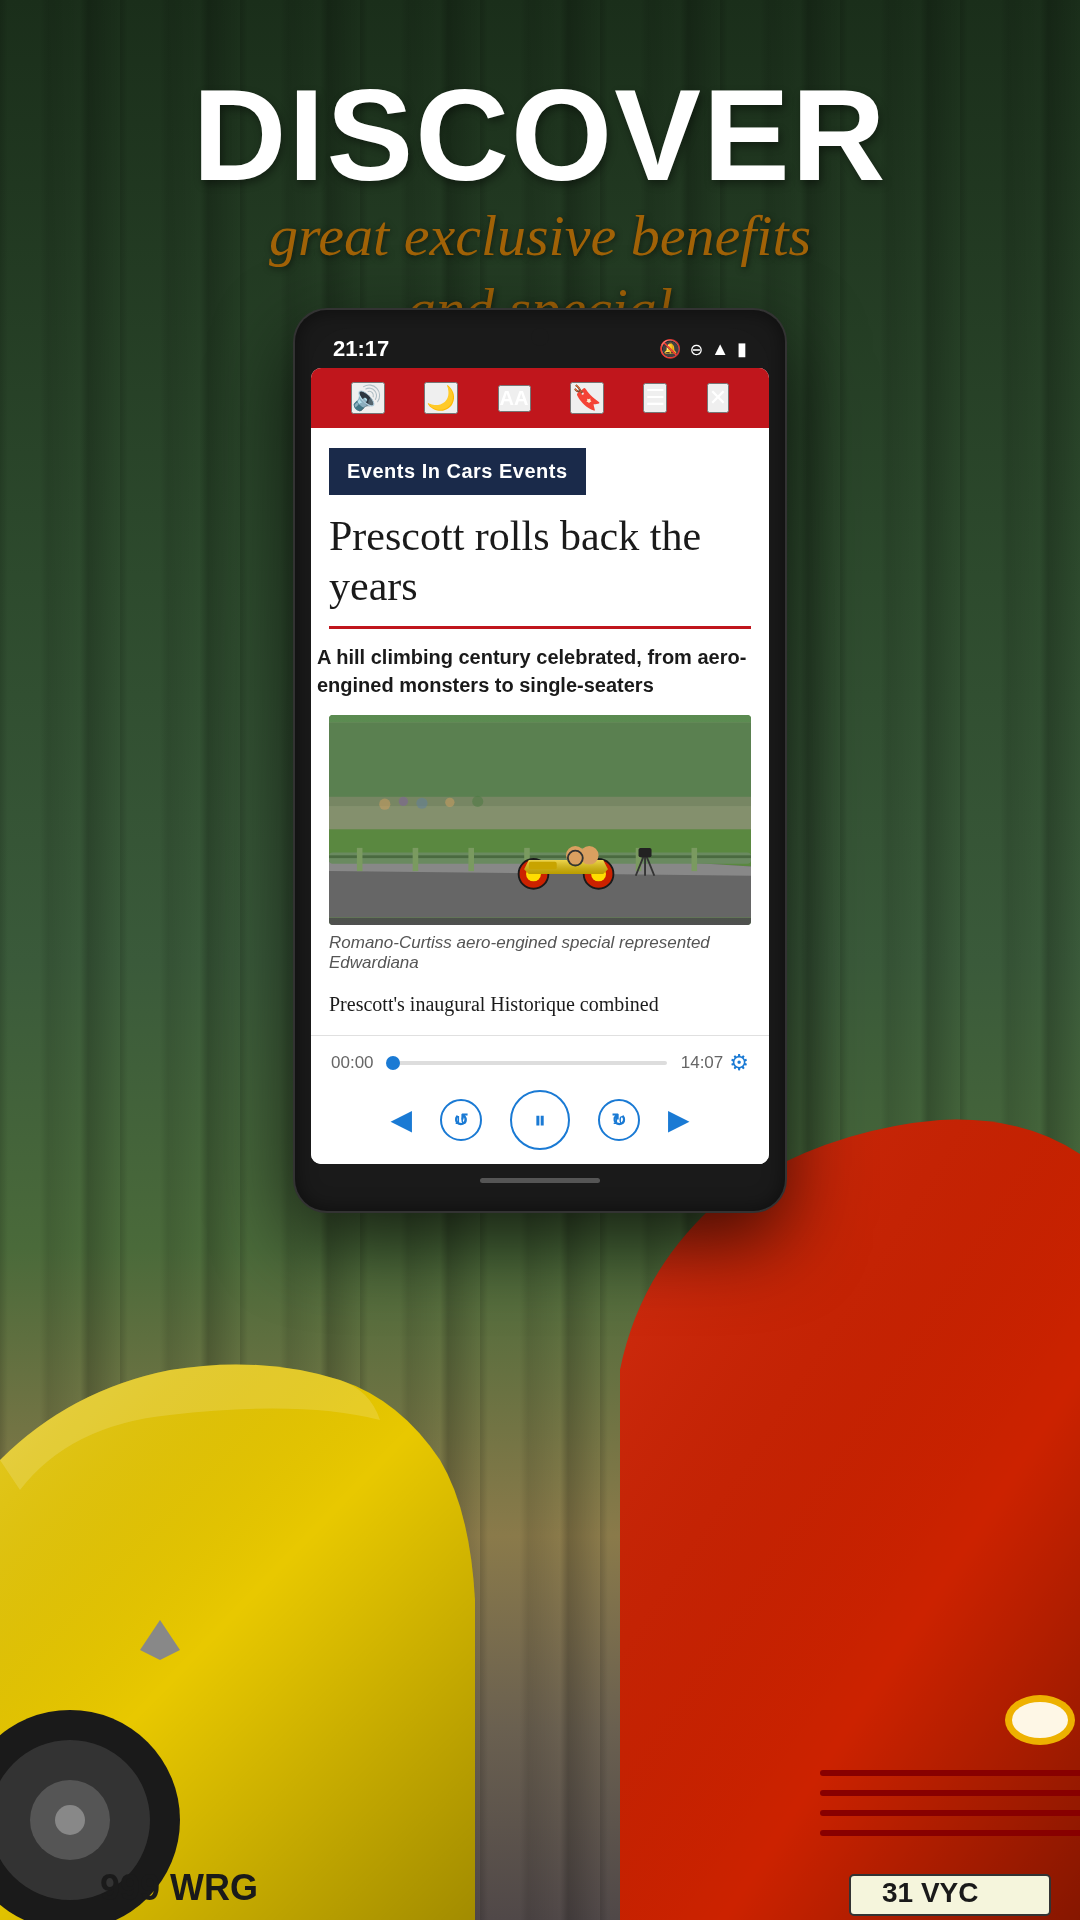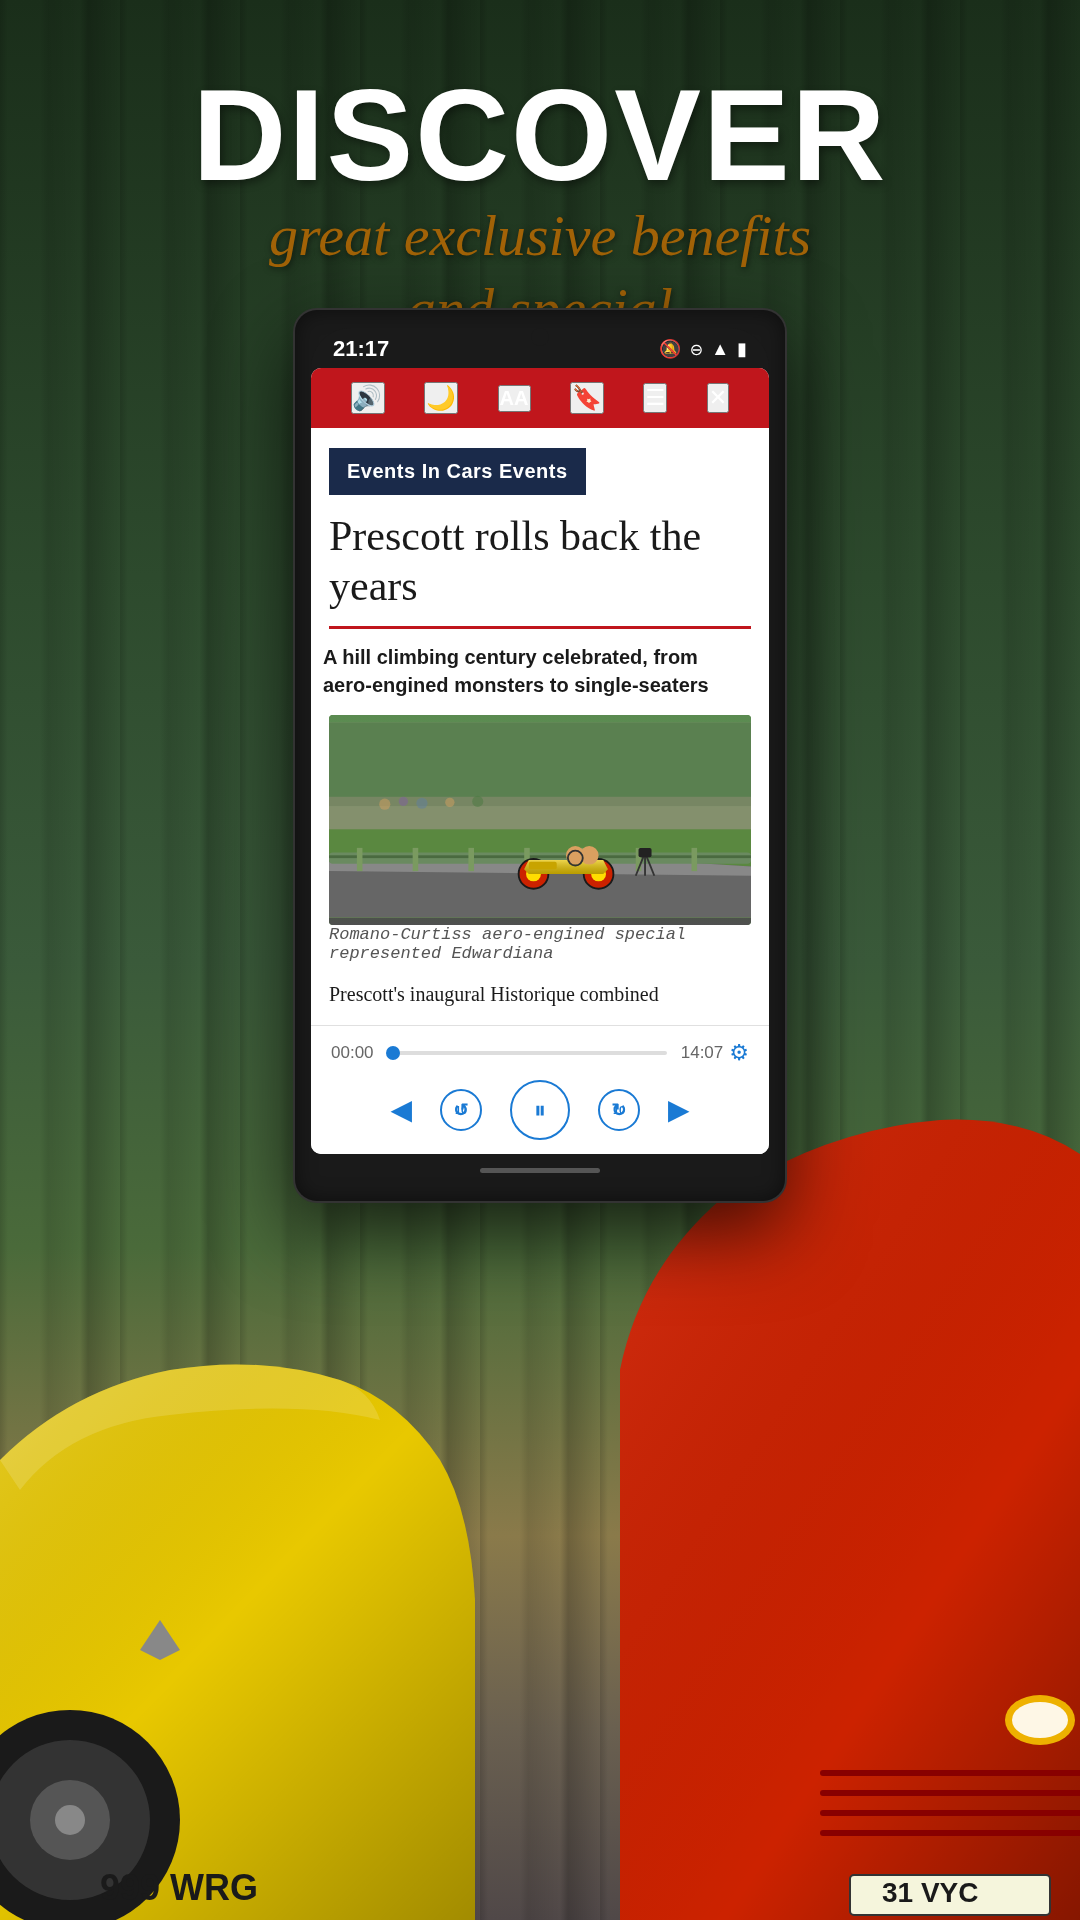--- a/index.html
+++ b/index.html
@@ -77,21 +77,21 @@
       position: absolute;
       top: 310px;
       left: 50%;
       transform: translateX(-50%);
       z-index: 20;
       width: 490px;
     }
 
     .phone-frame {
       background: #1a1a1a;
-      border-radius: 22px;
+      border-radius: 32px;
       padding: 18px 16px 28px 16px;
       box-shadow: 
         0 0 0 2px #333,
         0 30px 80px rgba(0,0,0,0.7),
         inset 0 0 20px rgba(0,0,0,0.5);
       position: relative;
     }
 
     
     .status-bar {
@@ -184,21 +184,21 @@
       background: #c0161c;
       margin: 14px 18px;
     }
 
     .article-subtitle {
       font-family: Arial, sans-serif;
       font-size: 20px;
       font-weight: bold;
       color: #1a1a1a;
       line-height: 1.4;
-      padding: 0 18px 16px 12px;
+      padding: 0 18px 16px 6px;
     }
 
     
     .article-image-container {
       margin: 0 18px;
       background: #4a7a3a;
       height: 210px;
       border-radius: 4px;
       overflow: hidden;
       position: relative;
@@ -211,24 +211,24 @@
       background: linear-gradient(180deg, #5a8a50 0%, #6a9a60 30%, #4a7040 60%, #3a5a30 80%, #505050 100%);
     }
 
     
     .article-image-scene svg {
       width: 100%;
       height: 100%;
     }
 
     .article-caption {
-      font-family: Liberation Mono, monospace;
+      font-family: Liberation Sans, sans-serif;
       font-size: 17px;
       color: #555;
-      padding: 0 18px 12px 18px;
+      padding: 8px 18px 12px 18px;
       font-style: italic;
     }
 
     .article-text {
       font-family: Georgia, serif;
       font-size: 20px;
       color: #1a1a1a;
       padding: 4px 18px 16px 18px;
       line-height: 1.5;
     }

